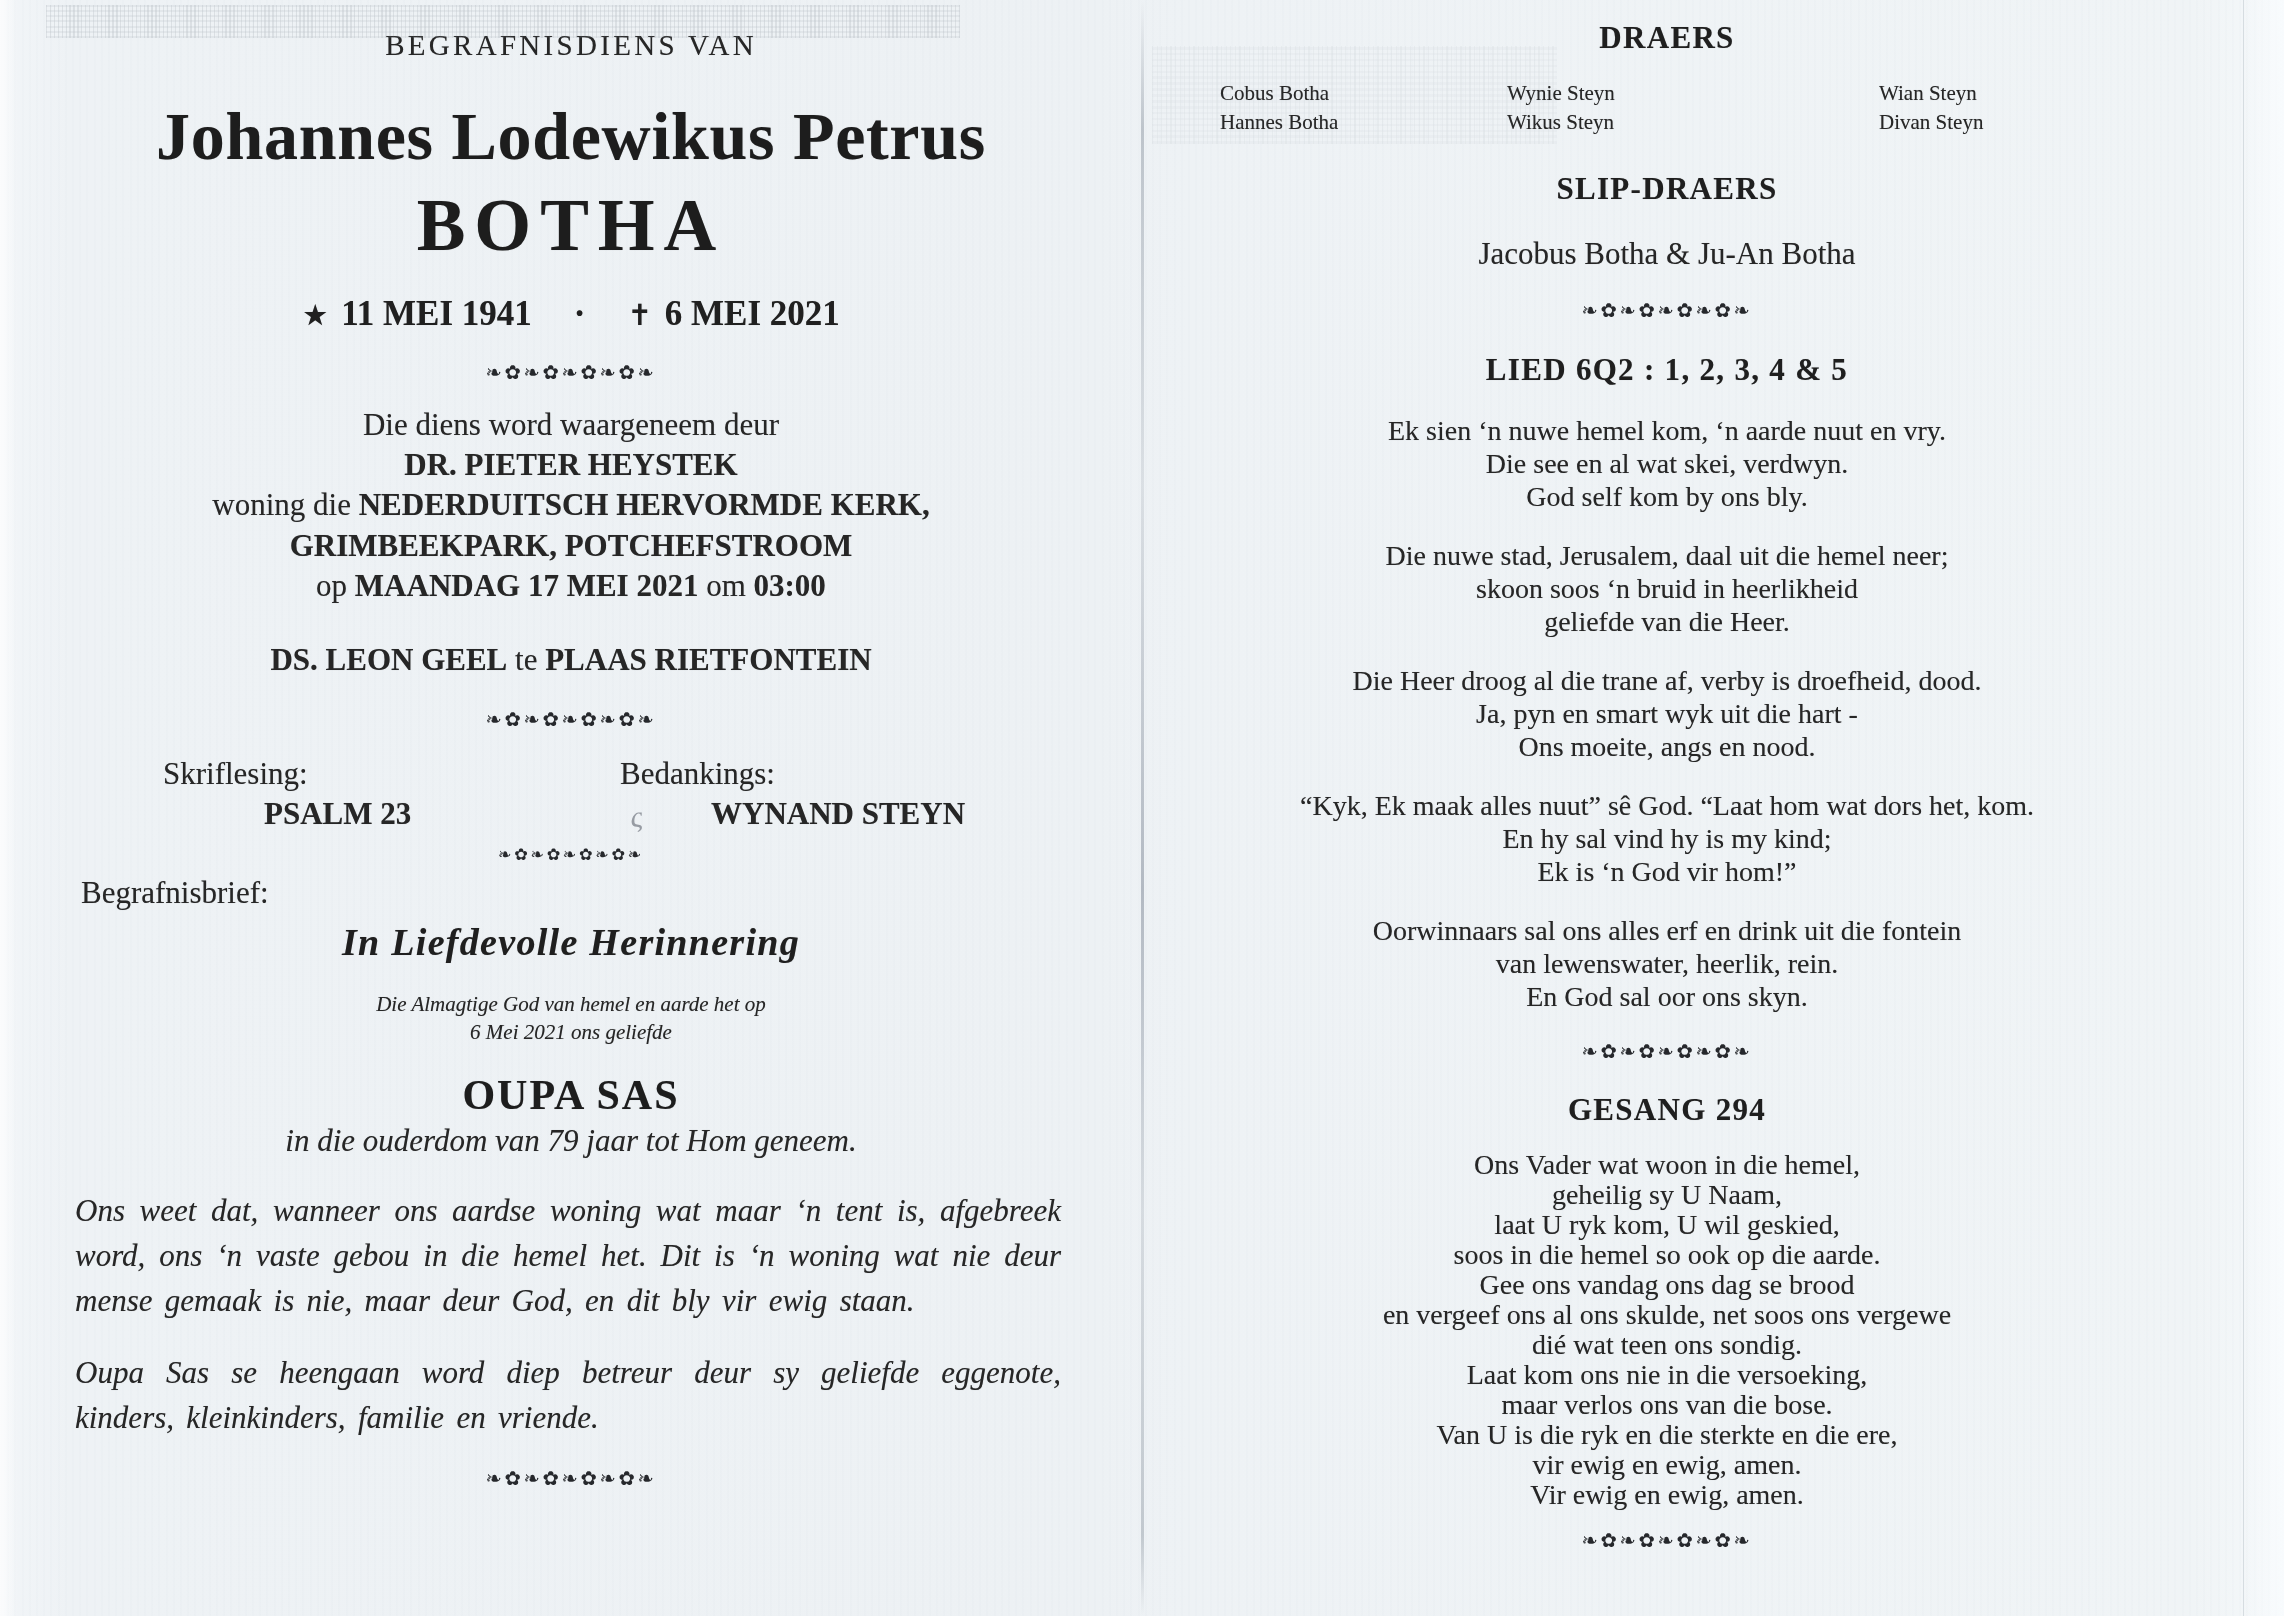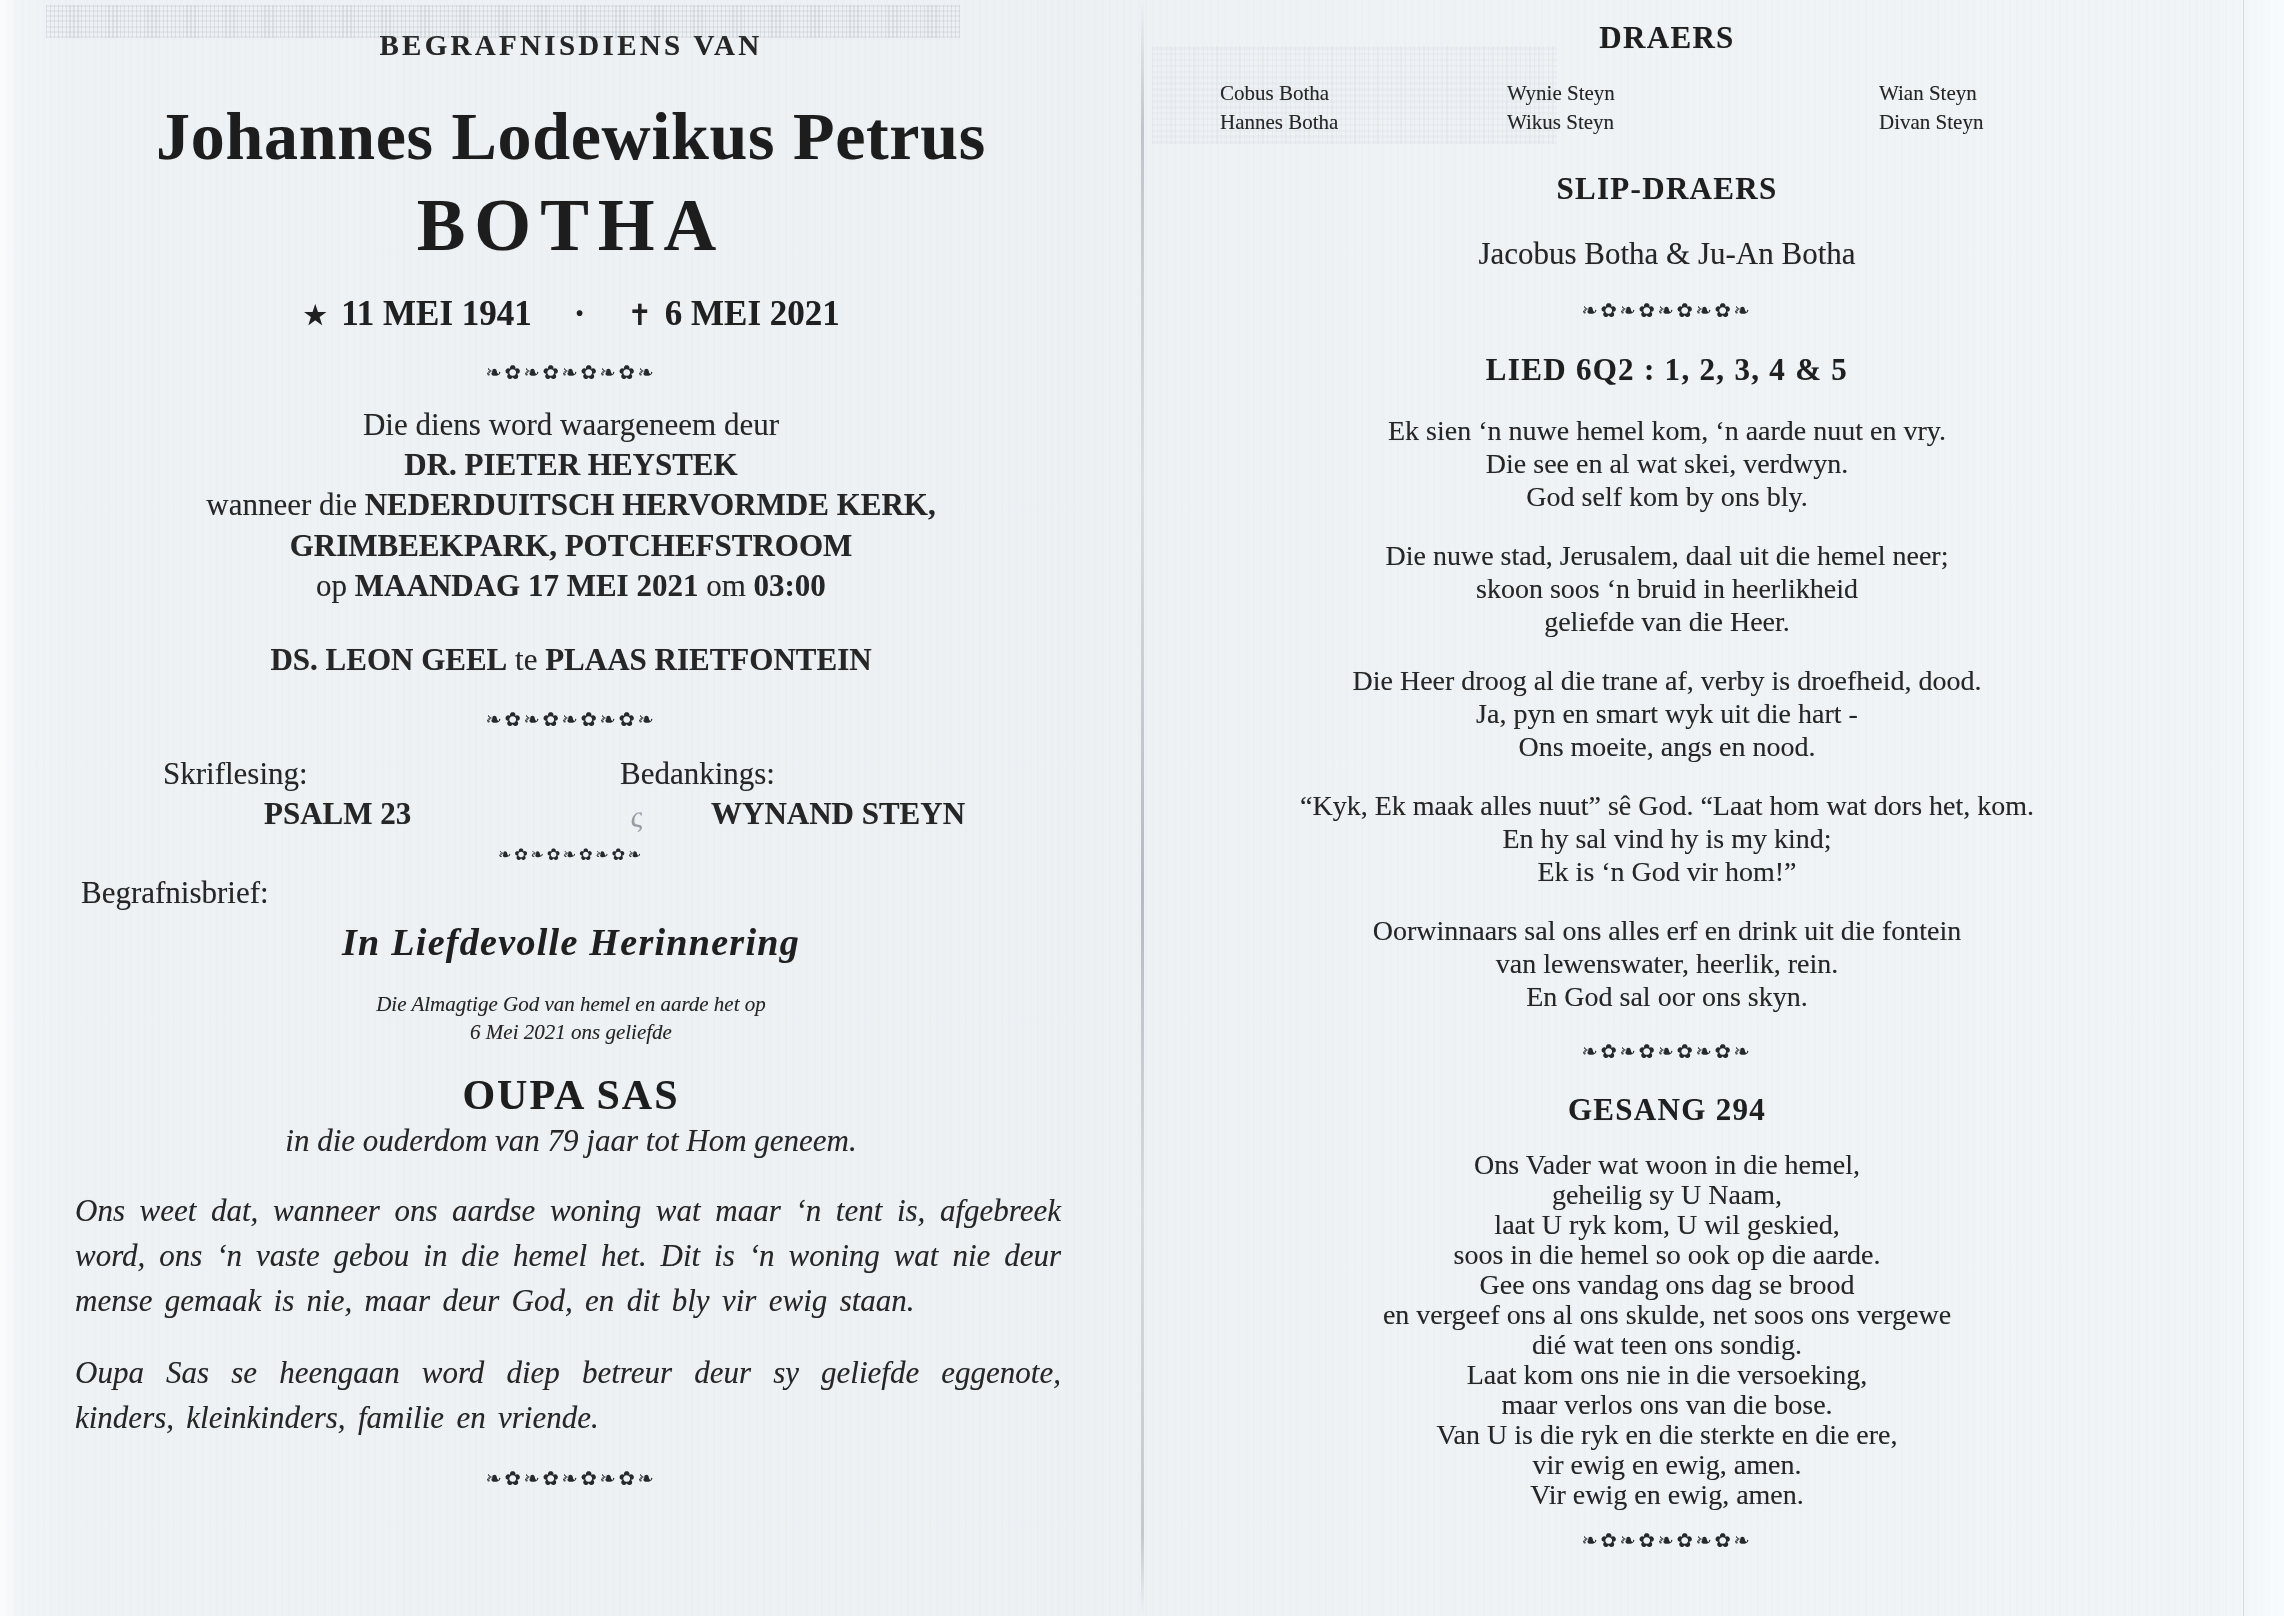--- a/index.html
+++ b/index.html
@@ -14,21 +14,21 @@
   .sheet::before {
     content:""; position:absolute; inset:0; pointer-events:none;
     background:repeating-linear-gradient(90deg, rgba(205,214,222,.07) 0 2px, transparent 2px 7.2px);
   }
   .page { position:absolute; top:0; width:1142px; height:1616px; box-sizing:border-box; text-align:center;
           text-shadow:0 0 0.7px rgba(35,35,35,.35); }
   .page.left  { left:0;     padding:29px 39px 0 39px; }
   .page.right { left:1142px; padding:19.6px 131px 0 39px;border-radius:13px; }
 
   
-  .l-header  { font-weight:bold; font-size:29px; letter-spacing:3.3px; }
+  .l-header  { font-weight:normal; font-size:29px; letter-spacing:3.3px; }
   .l-given   { margin-top:38px; font-weight:bold; font-size:68px; line-height:1.08; letter-spacing:0.7px; color:#1d1d1d; }
   .l-surname { margin-top:10.4px; font-weight:bold; font-size:73px; letter-spacing:9px; color:#1d1d1d; }
   .l-dates   { margin-top:26px; font-weight:bold; font-size:35px; display:flex; justify-content:center; align-items:baseline; gap:42px; color:#202020; }
   .date-group{ display:flex; gap:13px; align-items:baseline; }
   .life-sym  { font-family:"DejaVu Sans",sans-serif; font-size:29px; font-weight:normal; }
   .orn       { margin-top:27px; font-family:"DejaVu Sans",sans-serif; font-size:19.6px; letter-spacing:2.6px; color:#26282c; text-shadow:none; }
   .orn.small { margin-top:9px; font-size:16.3px; }
   .l-service { margin-top:21px; font-size:31px; line-height:1.3; }
   .bold      { font-weight:bold; }
   .l-burial  { margin-top:34px; font-size:31px; line-height:1.3; }
@@ -101,21 +101,21 @@
         <span class="life-sym">✝</span>
         <span>6 MEI 2021</span>
       </span>
     </div>
 
     <div class="orn">❧✿❧✿❧✿❧✿❧</div>
 
     <div class="l-service">
       <div>Die diens word waargeneem deur</div>
       <div class="bold">DR. PIETER HEYSTEK</div>
-      <div><span>wanneer die</span> <span class="bold">NEDERDUITSCH HERVORMDE KERK,</span></div>
+      <div><span>woning die</span> <span class="bold">NEDERDUITSCH HERVORMDE KERK,</span></div>
       <div class="bold">GRIMBEEKPARK, POTCHEFSTROOM</div>
       <div><span>op</span> <span class="bold">MAANDAG 17 MEI 2021</span> <span>om</span> <span class="bold">03:00</span></div>
     </div>
 
     <div class="l-burial">
       <div><span class="bold">DS. LEON GEEL</span> <span>te</span> <span class="bold">PLAAS RIETFONTEIN</span></div>
     </div>
 
     <div class="orn">❧✿❧✿❧✿❧✿❧</div>
 

